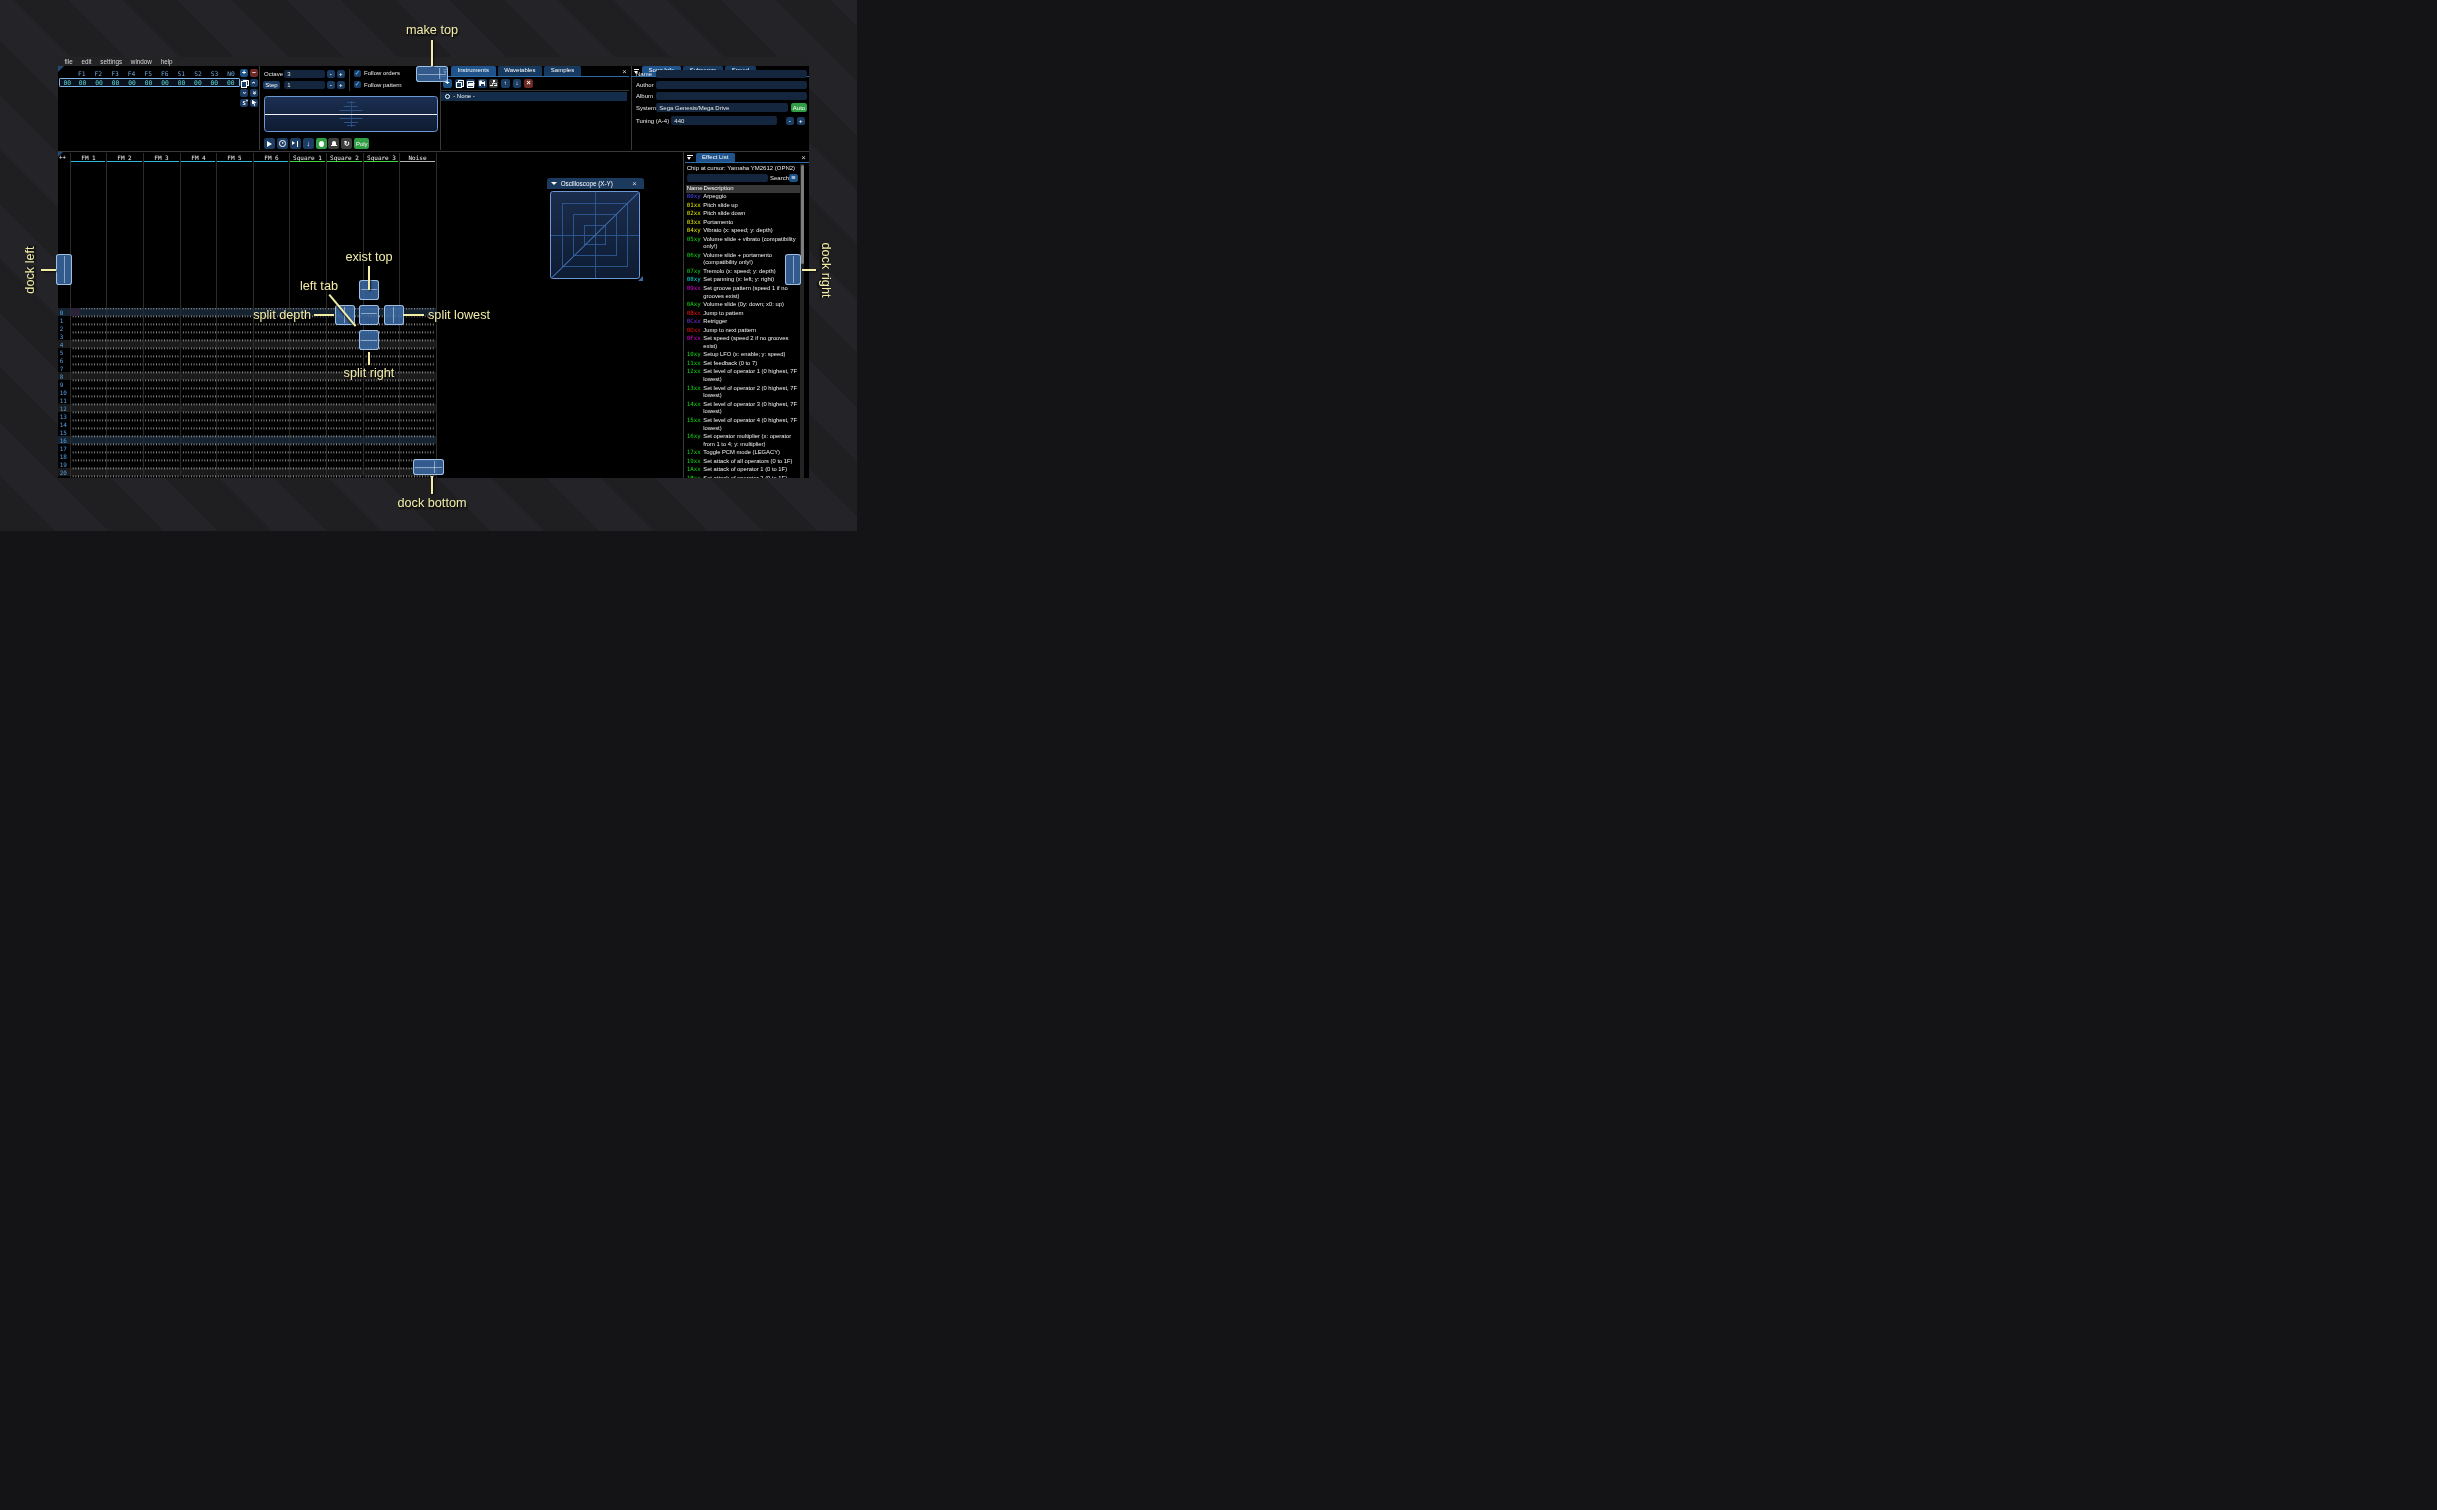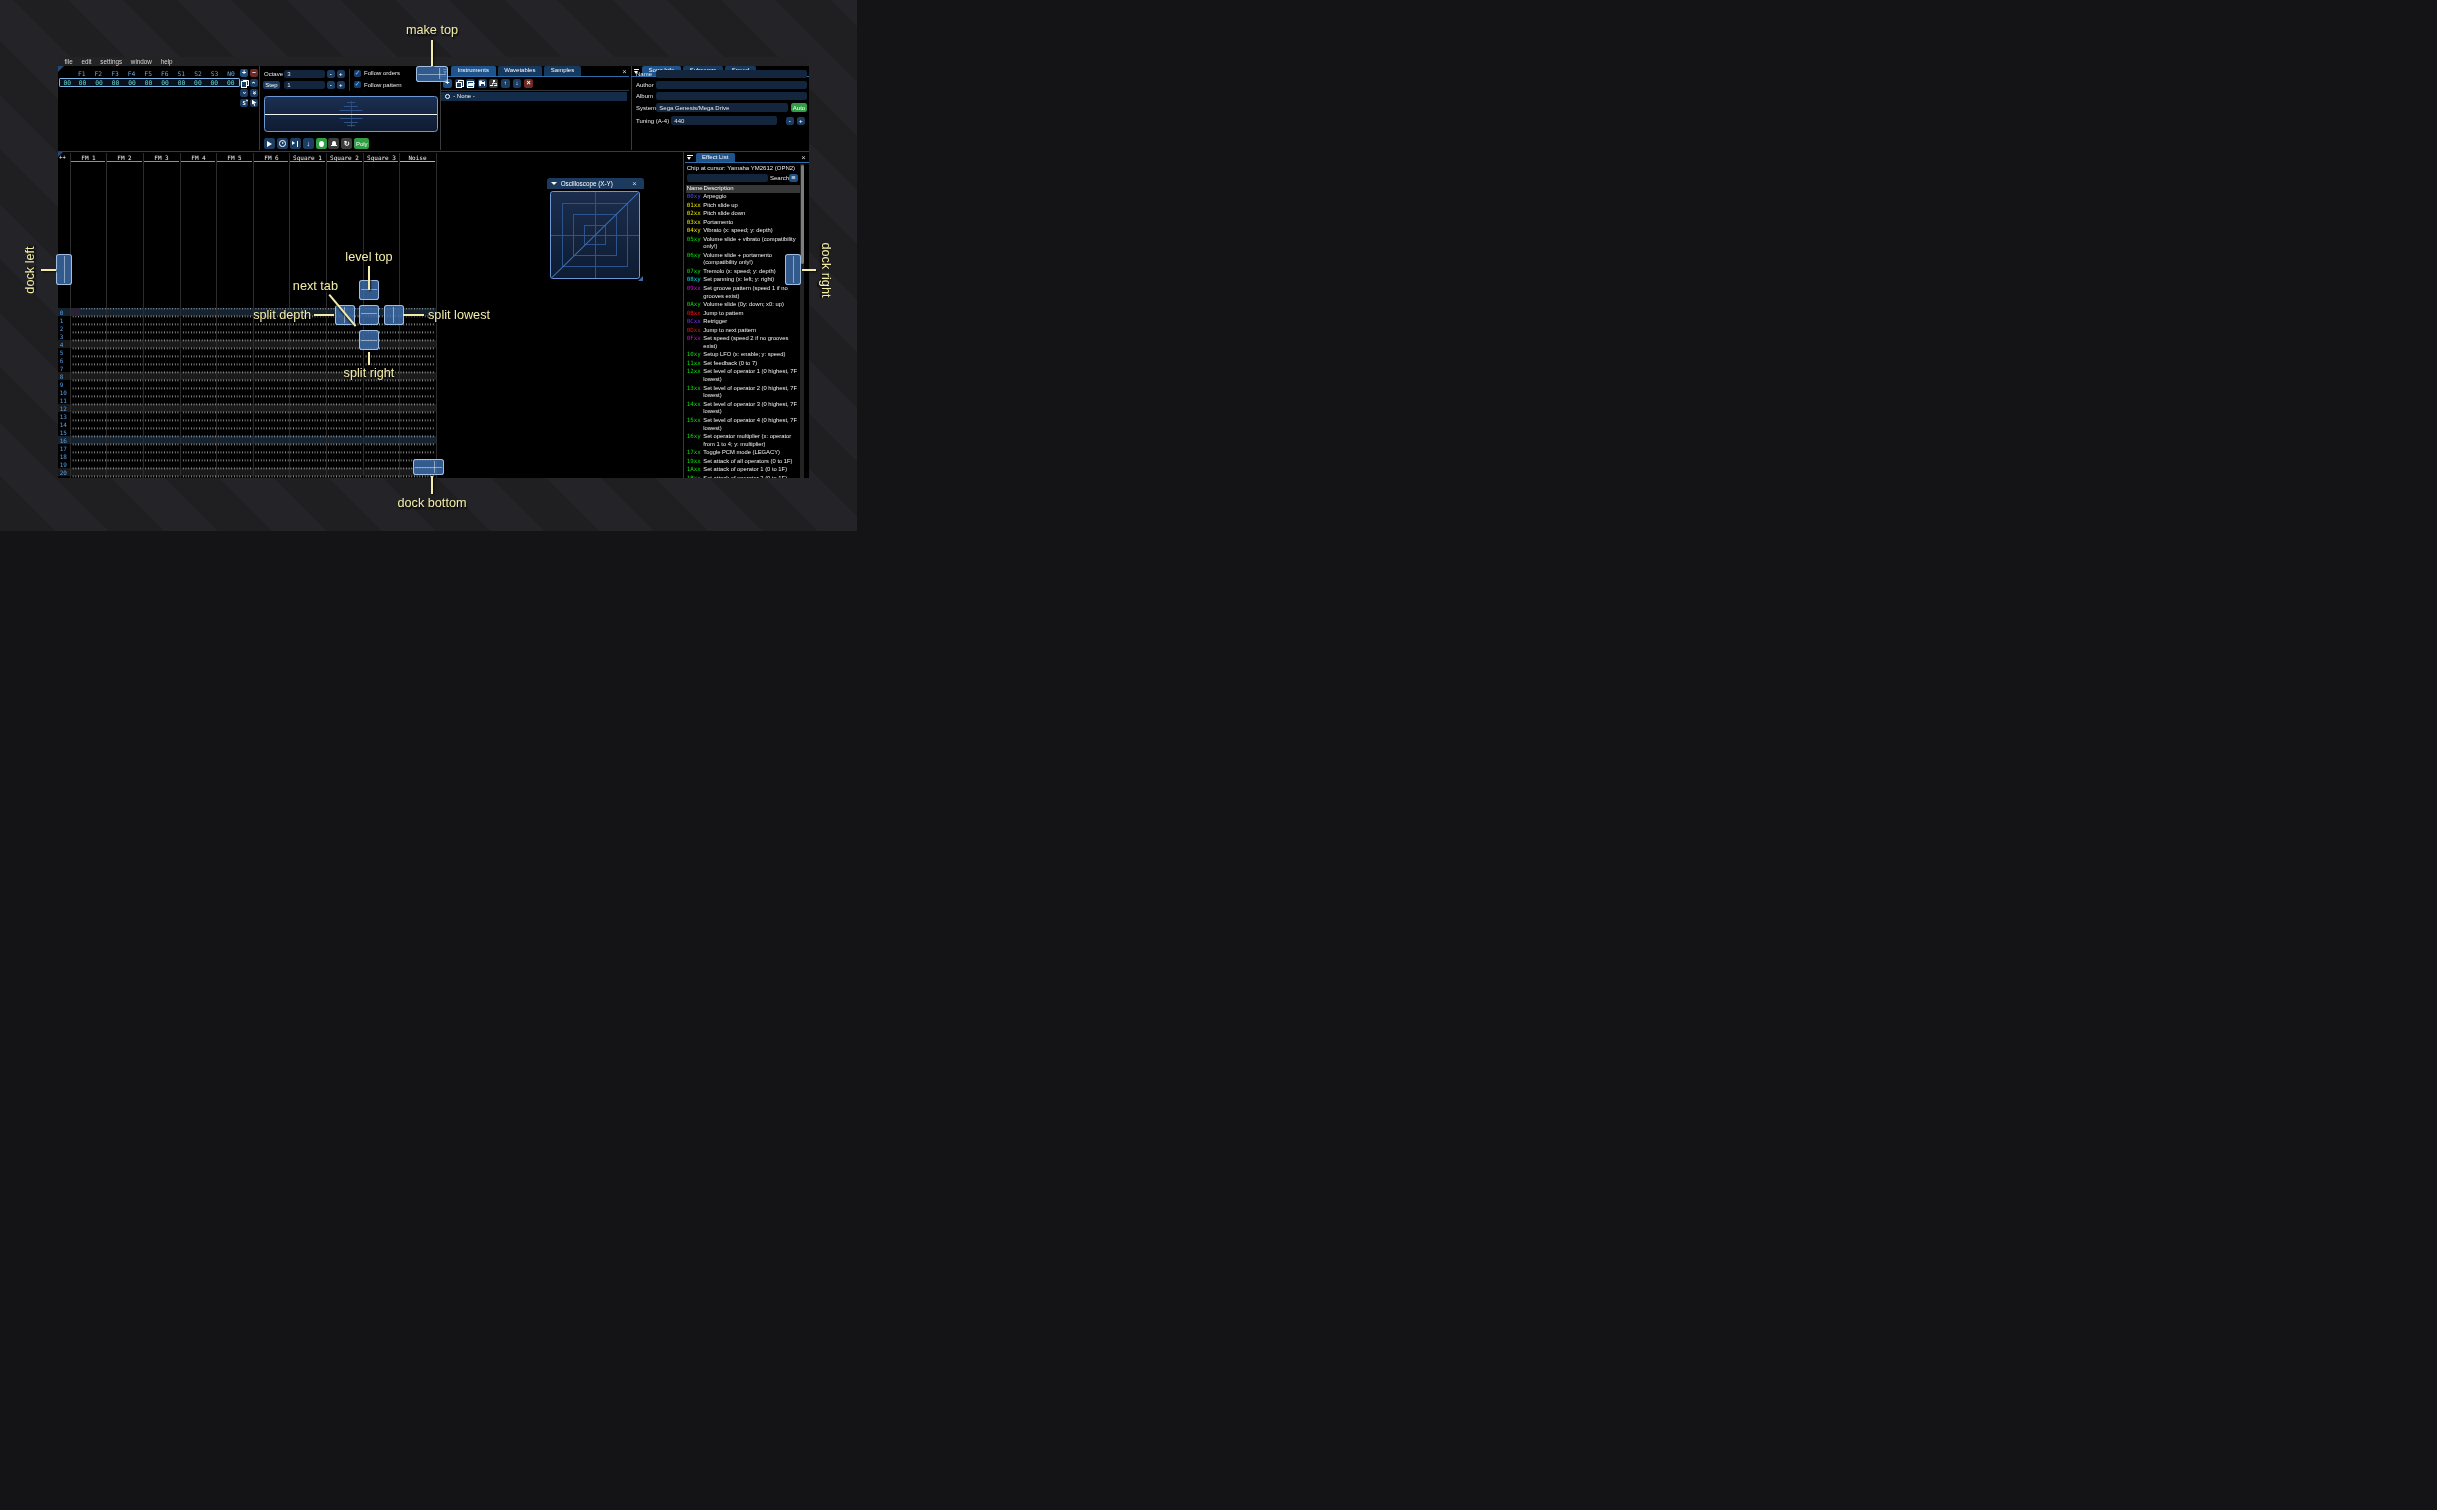--- a/index.html
+++ b/index.html
@@ -664,24 +664,24 @@
 
   <div class="ann" style="left:432px;top:496px;transform:translateX(-50%);">dock bottom</div>
   <div class="yline" style="left:431px;top:476px;width:2.2px;height:17.7px;"></div>
 
   <div class="ann vtext-up" style="left:23px;top:270px;transform:rotate(180deg) translateY(50%);">dock left</div>
   <div class="yline" style="left:41px;top:269px;width:15px;height:2.2px;"></div>
 
   <div class="ann vtext-down" style="left:819px;top:270px;transform:translateY(-50%);">dock right</div>
   <div class="yline" style="left:802px;top:269px;width:14.4px;height:2.2px;"></div>
 
-  <div class="ann" style="left:369px;top:250px;transform:translateX(-50%);">level top</div>
+  <div class="ann" style="left:369px;top:250px;transform:translateX(-50%);">exist top</div>
   <div class="yline" style="left:368px;top:266px;width:1.9px;height:24px;"></div>
 
-  <div class="ann" style="left:338px;top:279px;transform:translateX(-100%);">next tab</div>
+  <div class="ann" style="left:338px;top:279px;transform:translateX(-100%);">left tab</div>
   <div class="yline" style="left:330px;top:294px;width:41px;height:1.9px;transform-origin:0 0;transform:rotate(50deg);"></div>
 
   <div class="ann" style="left:311px;top:308px;transform:translateX(-100%);">split depth</div>
   <div class="yline" style="left:314px;top:314px;width:20.4px;height:1.9px;"></div>
 
   <div class="ann" style="left:428px;top:308px;">split lowest</div>
   <div class="yline" style="left:403px;top:314px;width:21px;height:1.9px;"></div>
 
   <div class="ann" style="left:369px;top:366px;transform:translateX(-50%);">split right</div>
   <div class="yline" style="left:368px;top:352px;width:1.9px;height:12.7px;"></div>

